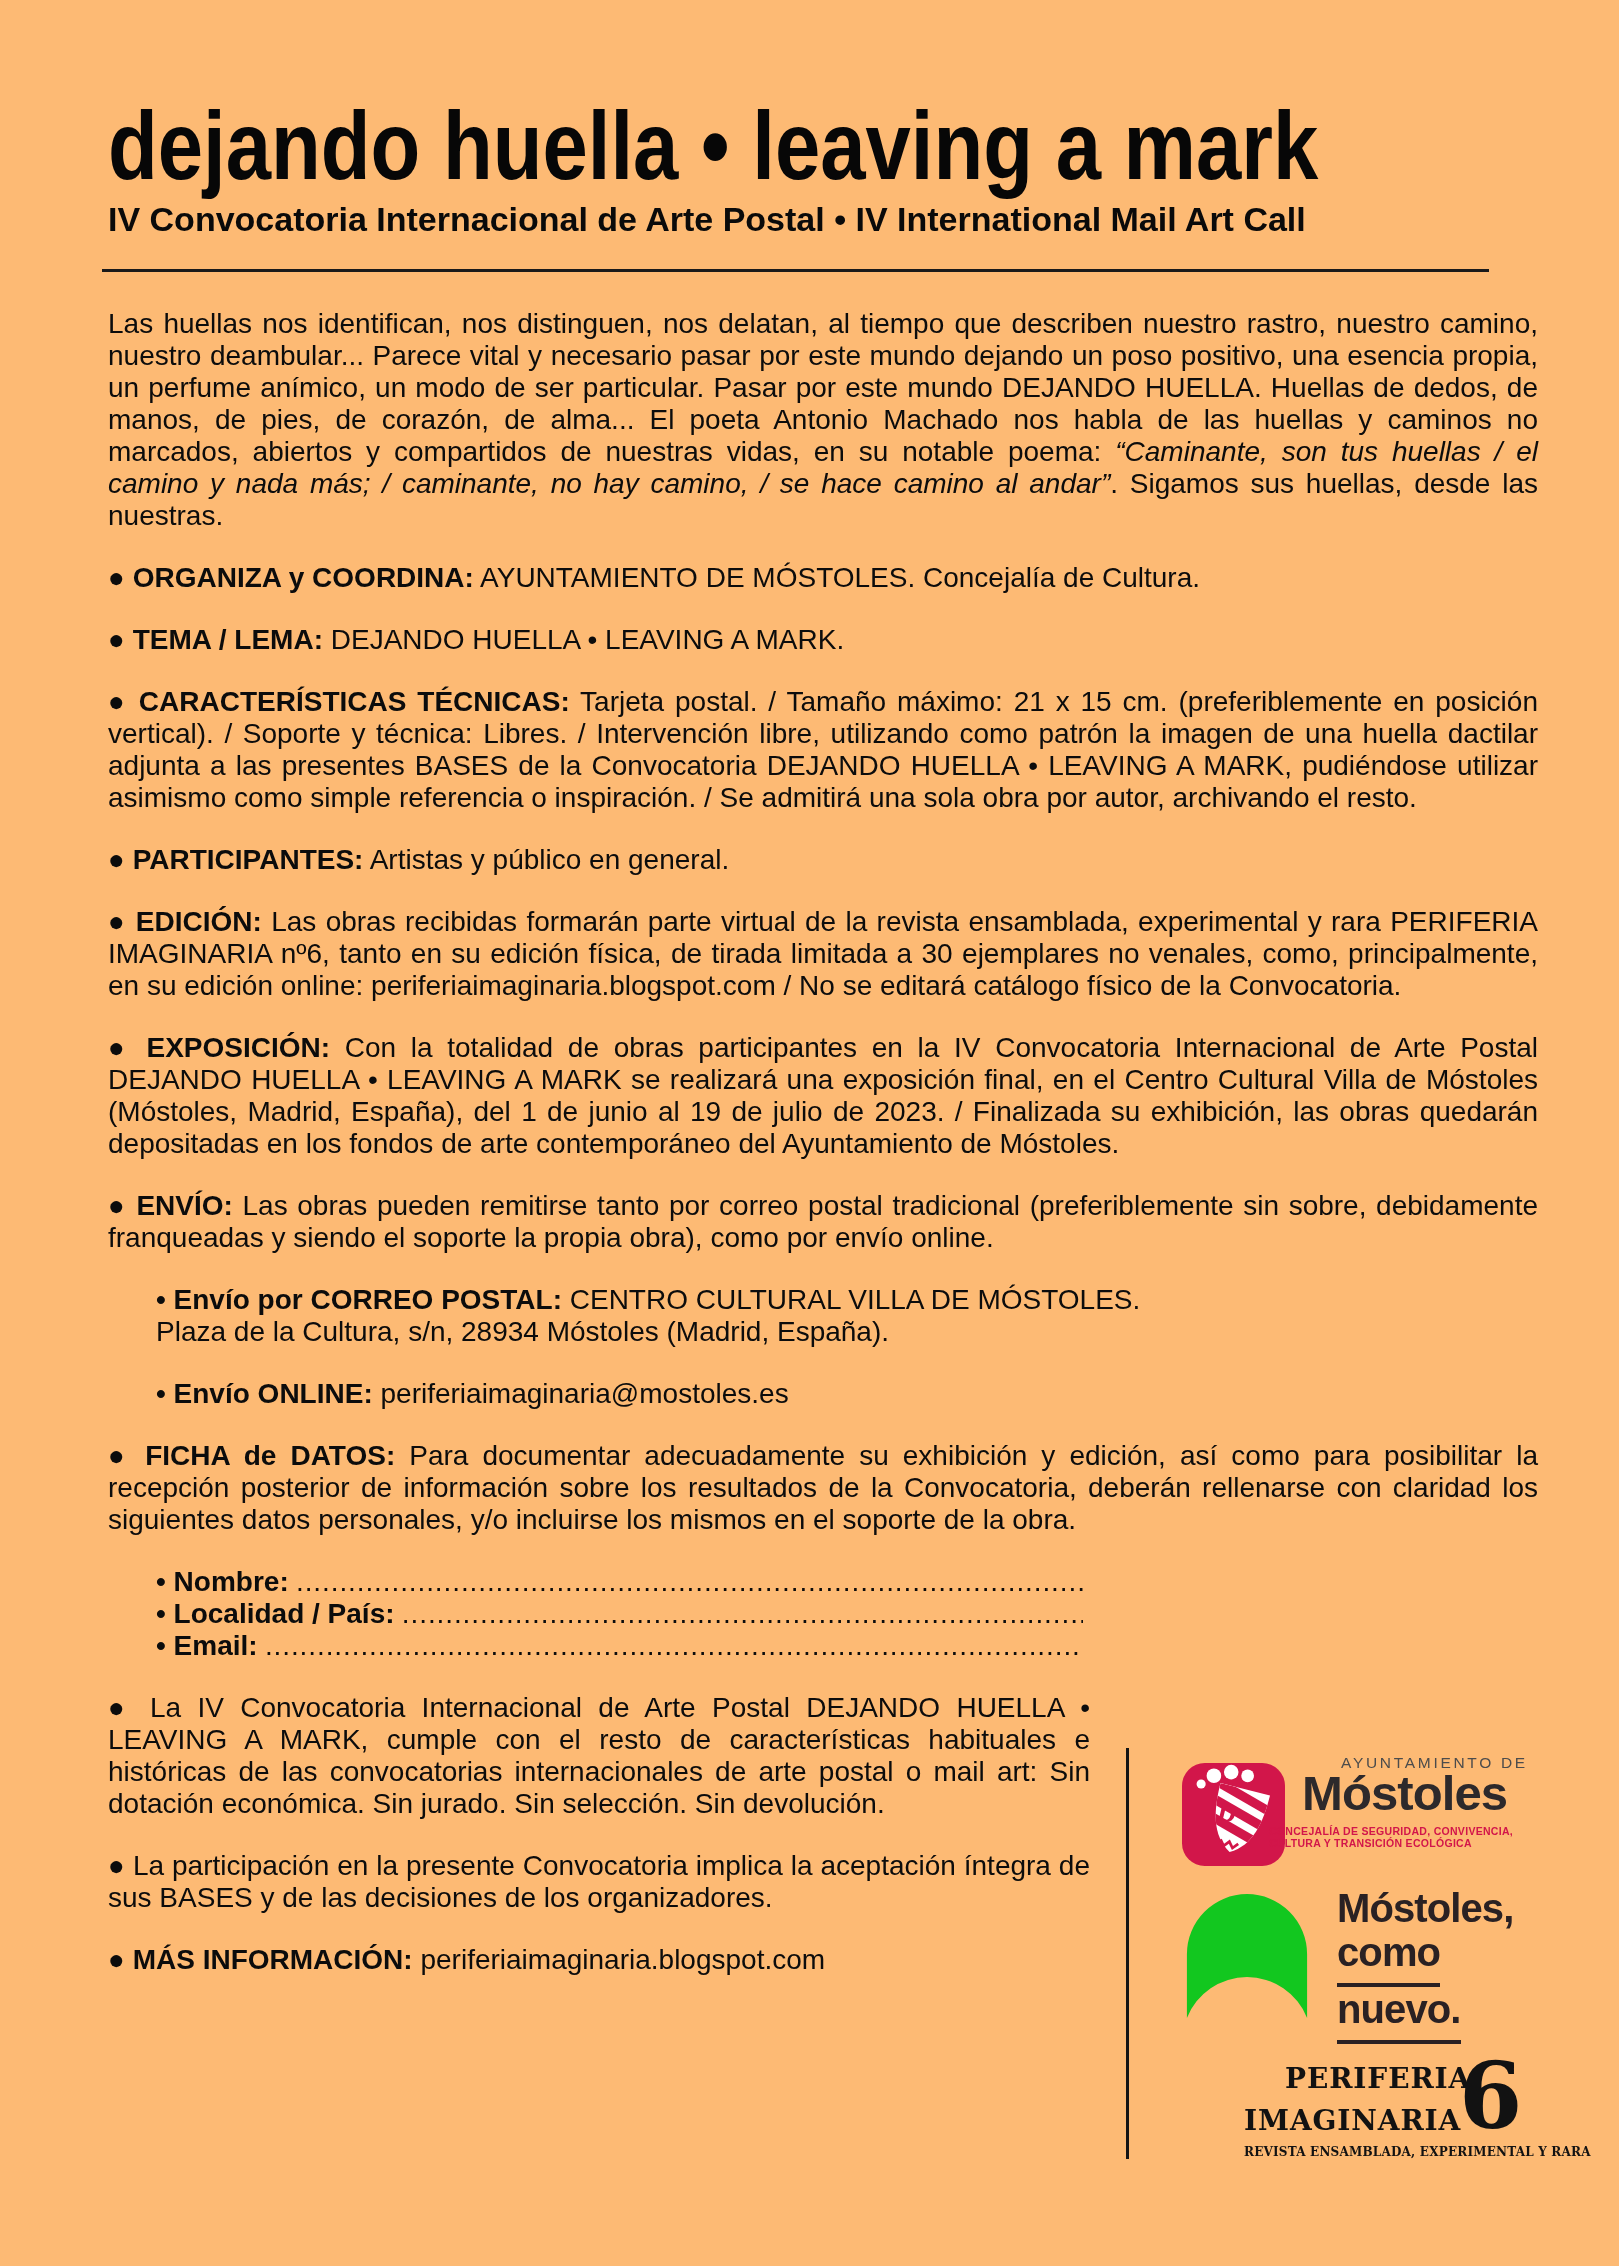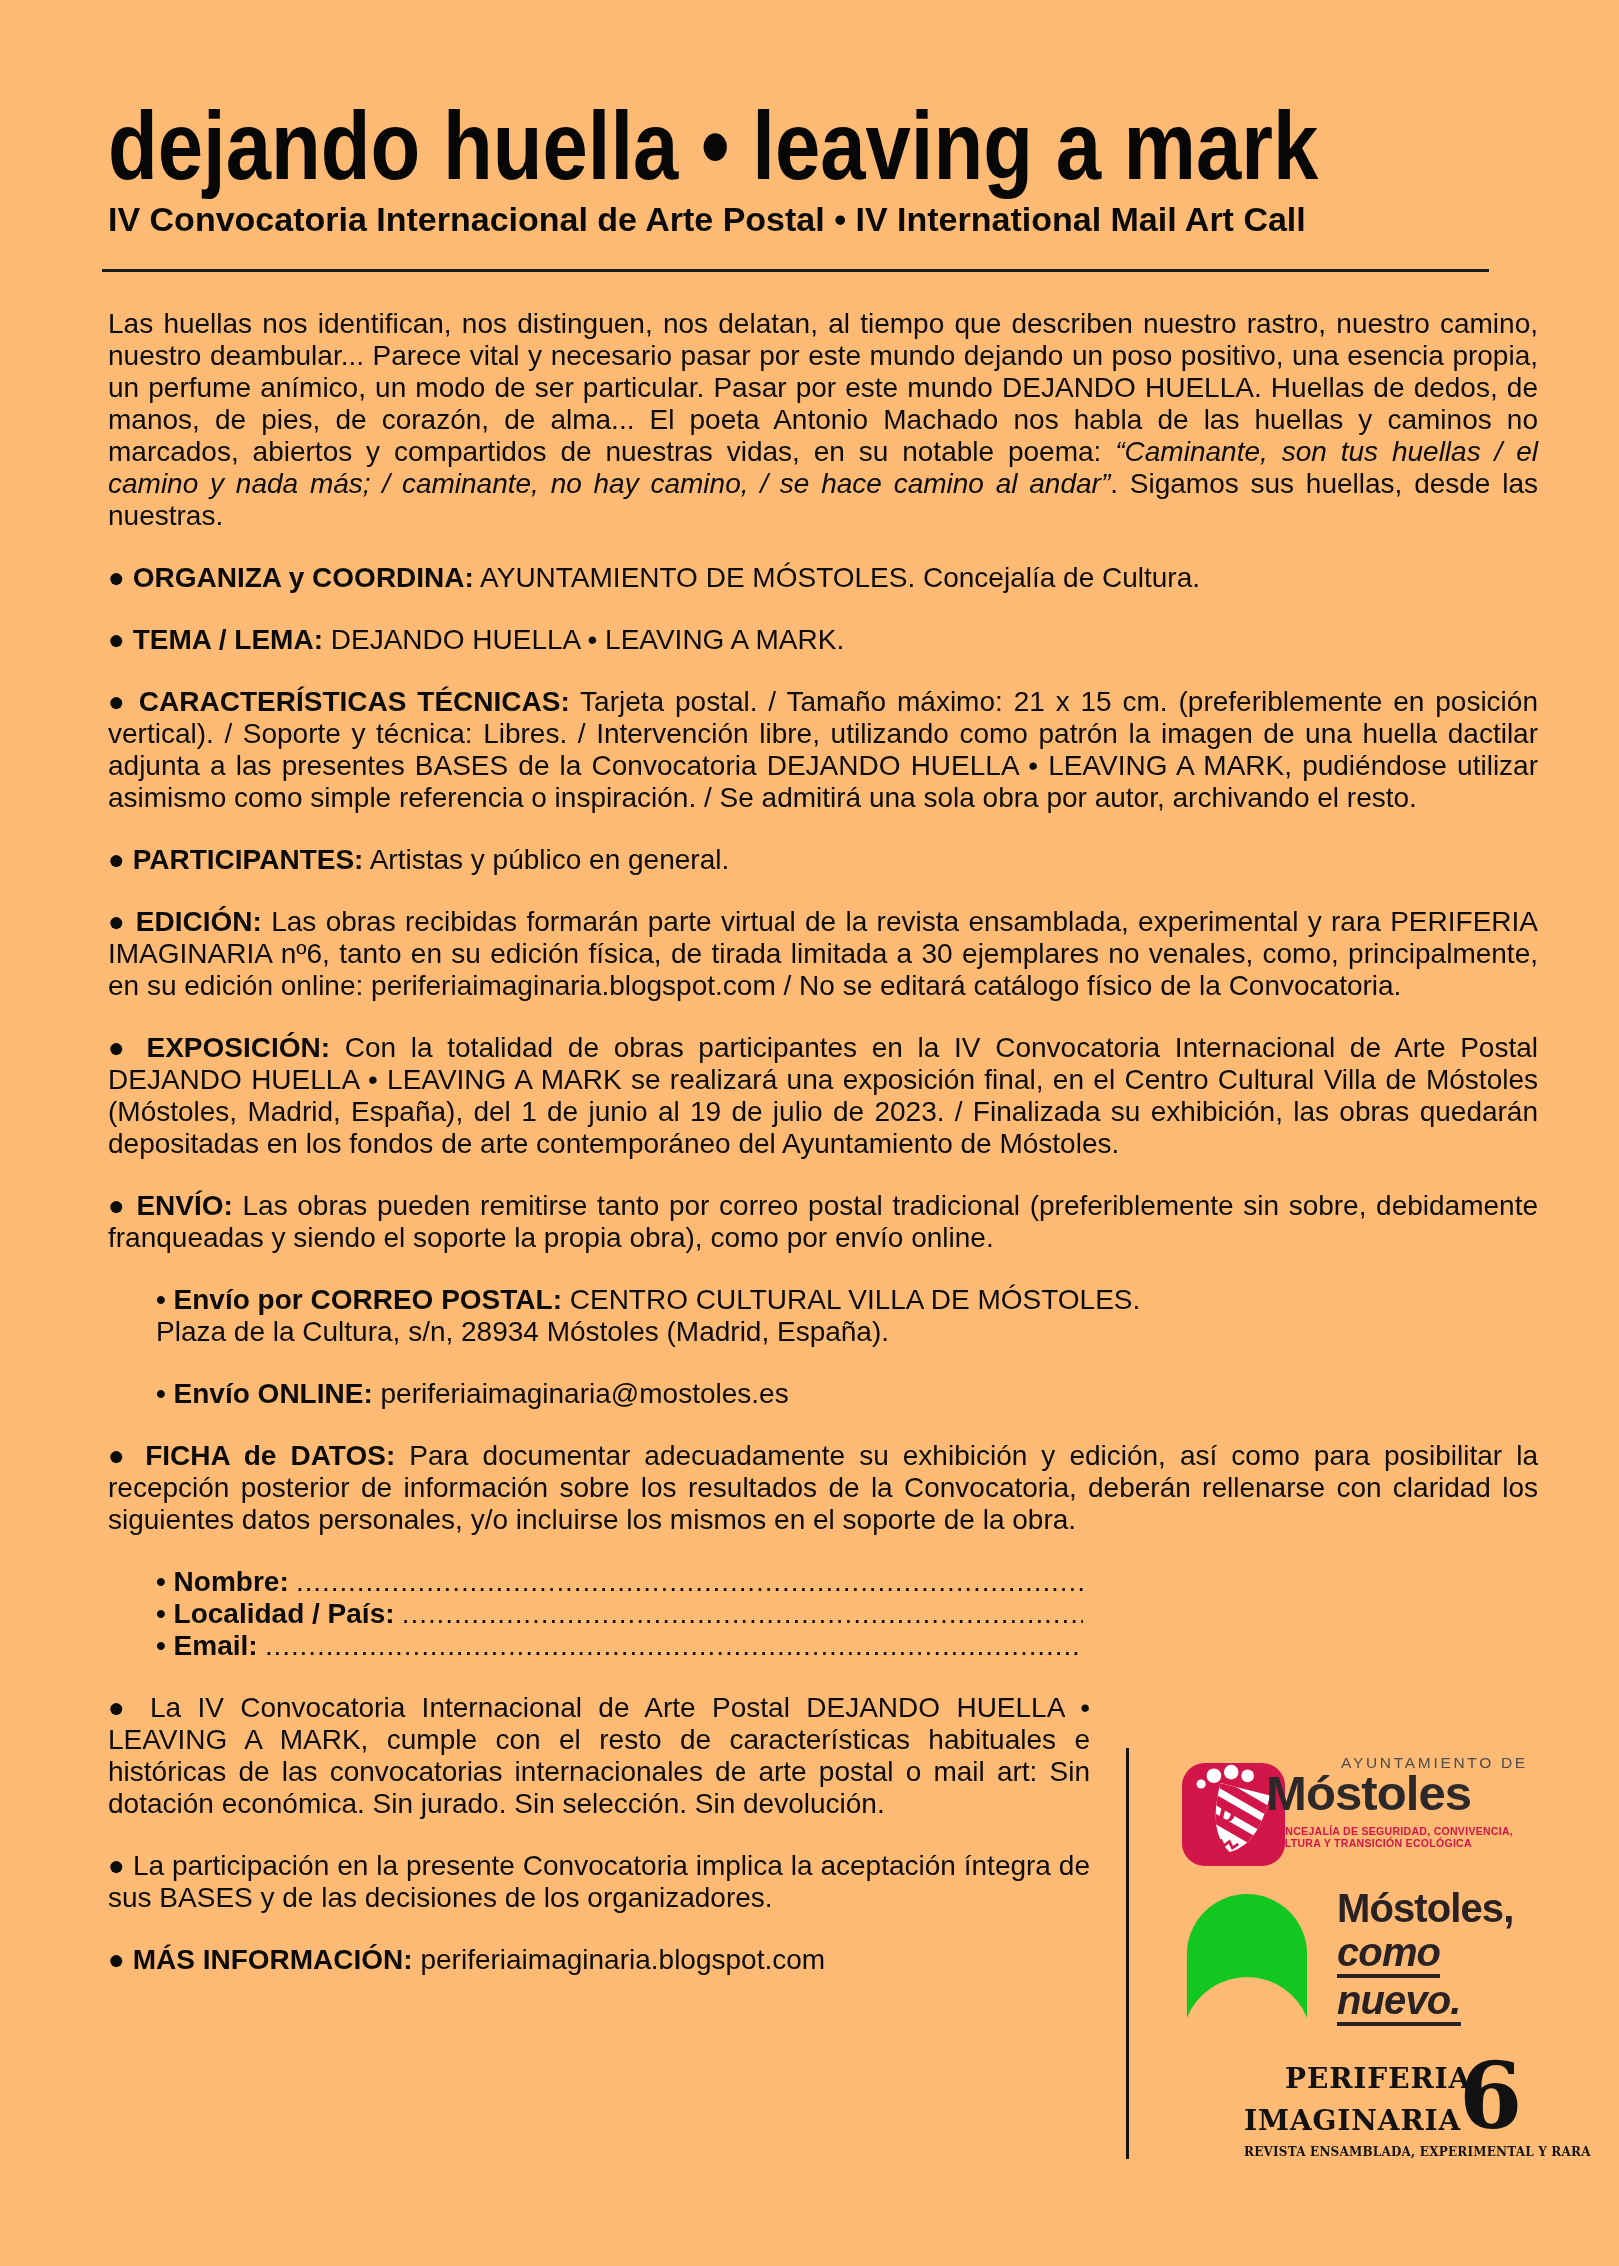--- a/index.html
+++ b/index.html
@@ -22,29 +22,29 @@
   .fields{margin-left:48px;width:927px;text-align:left;}
   .field{display:flex;align-items:flex-start;line-height:32px;}
   .field .lbl{white-space:nowrap;font-weight:bold;margin-right:7.3px;font-size:28px;}
   .dots{flex:1;overflow:hidden;white-space:nowrap;font-size:28px;letter-spacing:0.9px;color:#0c0c0c;}
   
   .vdivider{position:absolute;left:1126px;top:1748px;width:2.7px;height:411px;background:#141414;}
   
   .crest{position:absolute;left:1182px;top:1763px;width:103px;height:103px;}
   .ayto-small{position:absolute;left:1341px;top:1754px;font-size:15.5px;letter-spacing:2.7px;
               color:#4c4c4c;white-space:nowrap;}
-  .ayto-name{position:absolute;left:1266px;top:1767px;font-size:49px;line-height:53px;
+  .ayto-name{position:absolute;left:1302px;top:1767px;font-size:49px;line-height:53px;
              font-weight:bold;color:#2d292b;letter-spacing:-0.9px;white-space:nowrap;}
   .ayto-dept{position:absolute;left:1269px;top:1825px;font-size:10.5px;line-height:12px;
              font-weight:bold;color:#d2164a;letter-spacing:0.3px;white-space:nowrap;}
   
   .arch{position:absolute;left:1186px;top:1893px;width:122px;height:126px;}
   .campaign{position:absolute;left:1337px;top:1886px;font-size:40px;line-height:44px;
             font-weight:bold;color:#2a2123;letter-spacing:-0.9px;}
-  .campaign .u{display:inline-block;border-bottom:4.6px solid #2a2123;padding-bottom:0;font-style:italic;}
+  .campaign .u{display:inline-block;border-bottom:4.6px solid #2a2123;padding-bottom:9px;}
   
   .peri{position:absolute;left:1244px;top:2058px;font-family:"DejaVu Serif","Liberation Serif",serif;
         font-weight:bold;color:#121212;font-size:28px;line-height:42px;letter-spacing:0.9px;white-space:nowrap;}
   .peri .w1{margin-left:41px;}
   .peri-num{position:absolute;left:1459px;top:2054px;font-family:"DejaVu Serif","Liberation Serif",serif;
             font-weight:bold;color:#121212;font-size:91px;line-height:84px;}
   .peri-tag{position:absolute;left:1244px;top:2145px;font-family:"DejaVu Serif","Liberation Serif",serif;
             font-weight:bold;color:#121212;font-size:12px;letter-spacing:0.2px;white-space:nowrap;}
 </style>
 </head>

